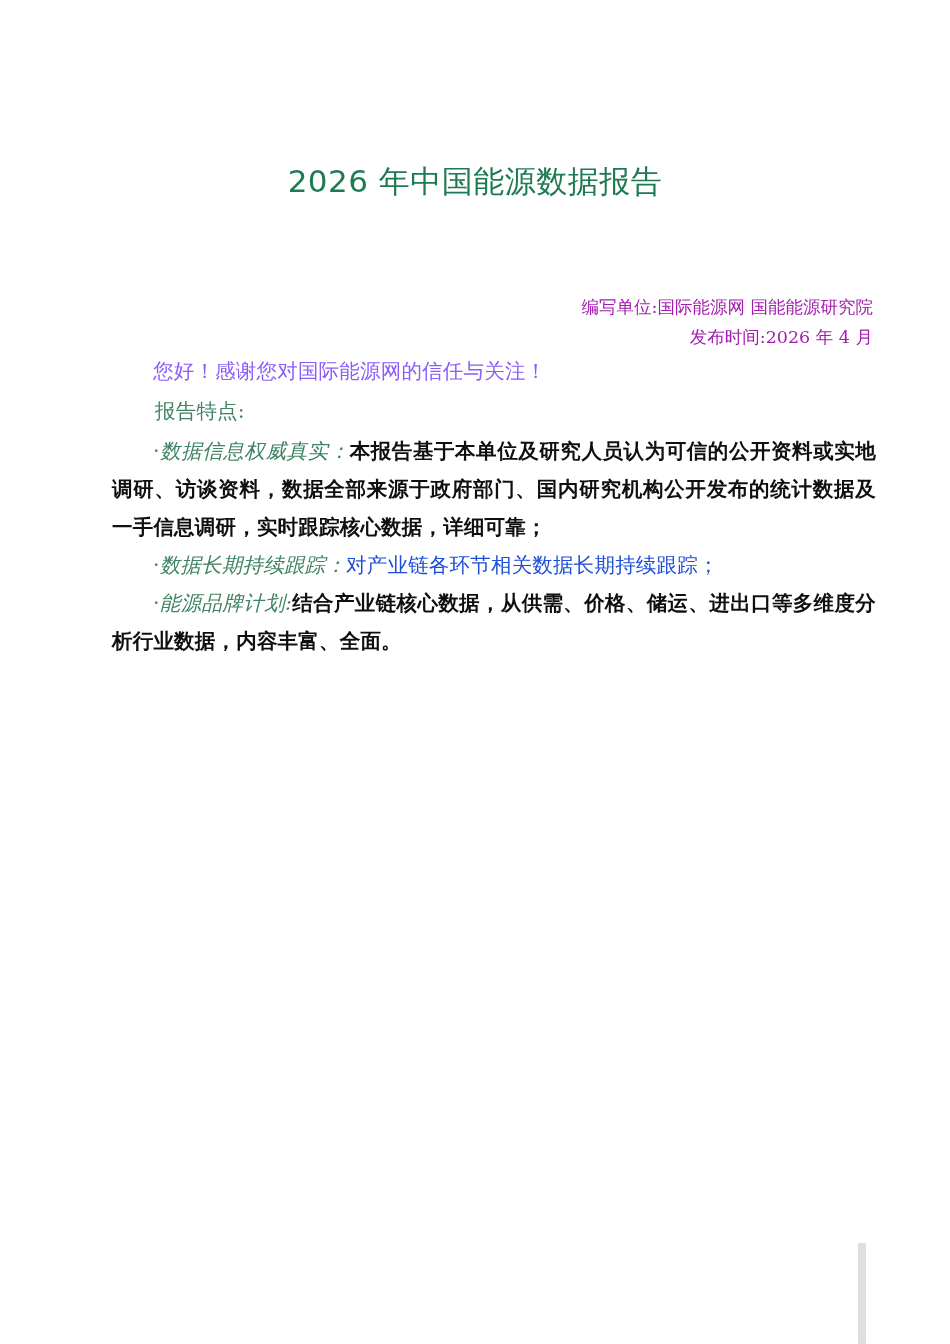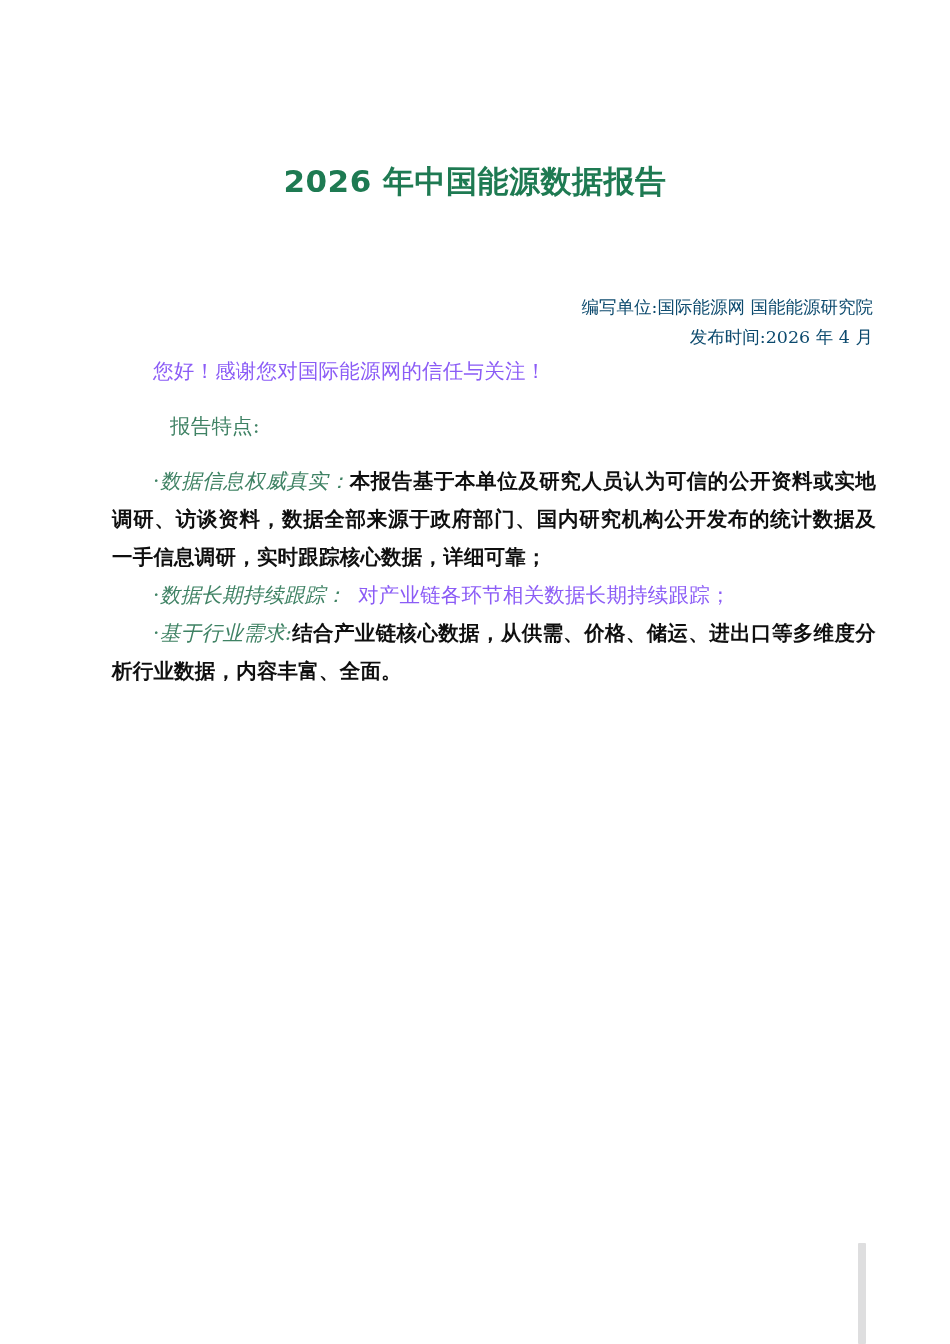--- a/index.html
+++ b/index.html
@@ -25,37 +25,37 @@
   
   .title-block {
     position: absolute;
     left: 0;
     top: 158px;
     width: 950px;
     text-align: center;
   }
   .doc-title-line {
     font-family: "DejaVu Sans", "Liberation Sans", sans-serif;
-    font-weight: bold;
+    font-weight: normal;
     font-size: 31px;
     line-height: 46px;
     letter-spacing: 0.5px;
     color: #1e7a52;
   }
 
   
   .byline {
     position: absolute;
     right: 77px;
     top: 292px;
     width: 520px;
     text-align: right;
     font-size: 17.5px;
     line-height: 30px;
-    color: #0c4a6e;
+    color: #a21caf;
     font-family: "DejaVu Serif", "Liberation Serif", serif;
   }
   .byline-line { white-space: nowrap; }
 
   
   .body-col {
     position: absolute;
     left: 112px;
     top: 352px;
     width: 764px;
@@ -69,21 +69,21 @@
     text-justify: inter-ideograph;
     text-align-last: left;
     color: #8b5cf6;
     letter-spacing: 0.2px;
   }
   p.indent2 { text-indent: 2em; }
   p.indent-greeting { text-indent: 2em; }
 
   
   p.green-head {
-    margin: 17px;
+    margin: 2px;
     font-size: 20.5px;
     line-height: 38px;
     text-indent: 2em;
     color: #3f8264;
     letter-spacing: 0.2px;
   }
 
   
   p.bullet {
     margin: 0;
@@ -91,21 +91,21 @@
     line-height: 38px;
     text-indent: 2em;
     text-align: justify;
     text-justify: inter-ideograph;
     text-align-last: left;
     color: #161616;
     letter-spacing: 0.2px;
   }
   .gb { color: #3f8264; font-style: italic; }
   .bk { color: #0f0f0f; font-weight: 600; }
-  .bk-normal { color: #8b5cf6; margin-left: 12px; }
+  .bk-normal { color: #1d4ed8; }
   .dot { color: #3f8264; }
 
   
   .side-bar {
     position: absolute;
     left: 858px;
     top: 1243px;
     width: 8px;
     height: 101px;
     background: #dededf;
@@ -132,21 +132,21 @@
 
 
 
 
     <p class="green-head">报告特点:</p>
 
     <p class="bullet"><span class="dot">·</span><span class="gb">数据信息权威真实</span><span class="gb">：</span><span class="bk">本报告基于本单位及研究人员认为可信的公开资料或实地调研、访谈资料，数据全部来源于政府部门、国内研究机构公开发布的统计数据及一手信息调研，实时跟踪核心数据，详细可靠；</span></p>
 
     <p class="bullet"><span class="dot">·</span><span class="gb">数据长期持续跟踪</span><span class="gb">：</span><span class="bk-normal">对产业链各环节相关数据长期持续跟踪；</span></p>
 
-    <p class="bullet"><span class="dot">·</span><span class="gb">基于行业需求</span><span class="gb">:</span><span class="bk">结合产业链核心数据，从供需、价格、储运、进出口等多维度分析行业数据，内容丰富、全面。</span></p>
+    <p class="bullet"><span class="dot">·</span><span class="gb">能源品牌计划</span><span class="gb">:</span><span class="bk">结合产业链核心数据，从供需、价格、储运、进出口等多维度分析行业数据，内容丰富、全面。</span></p>
 
 
 
   </div>
 
   <div class="side-bar"></div>
 
 </div>
 
 </body></html>

